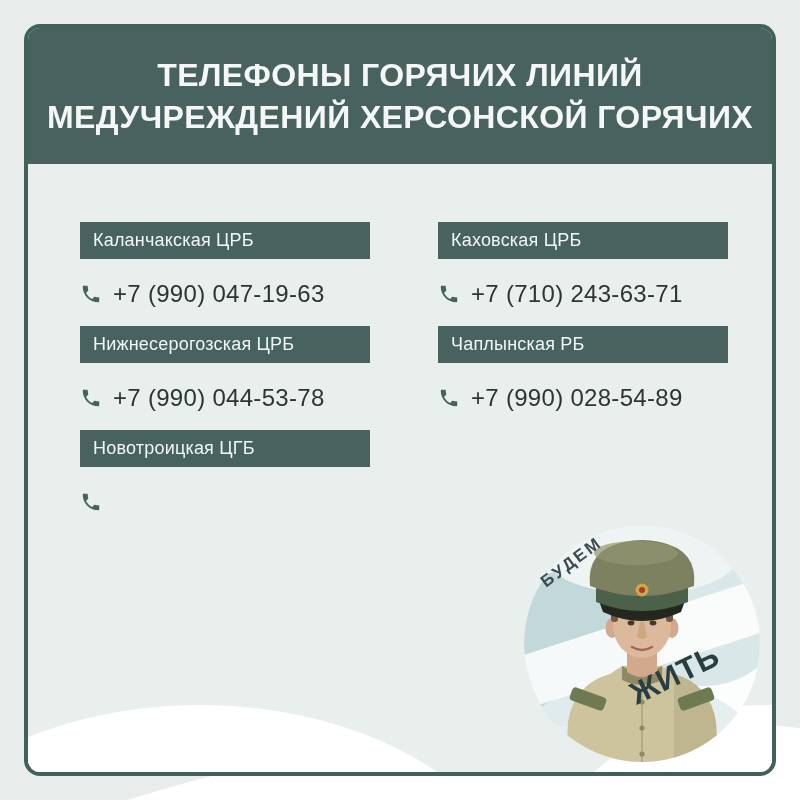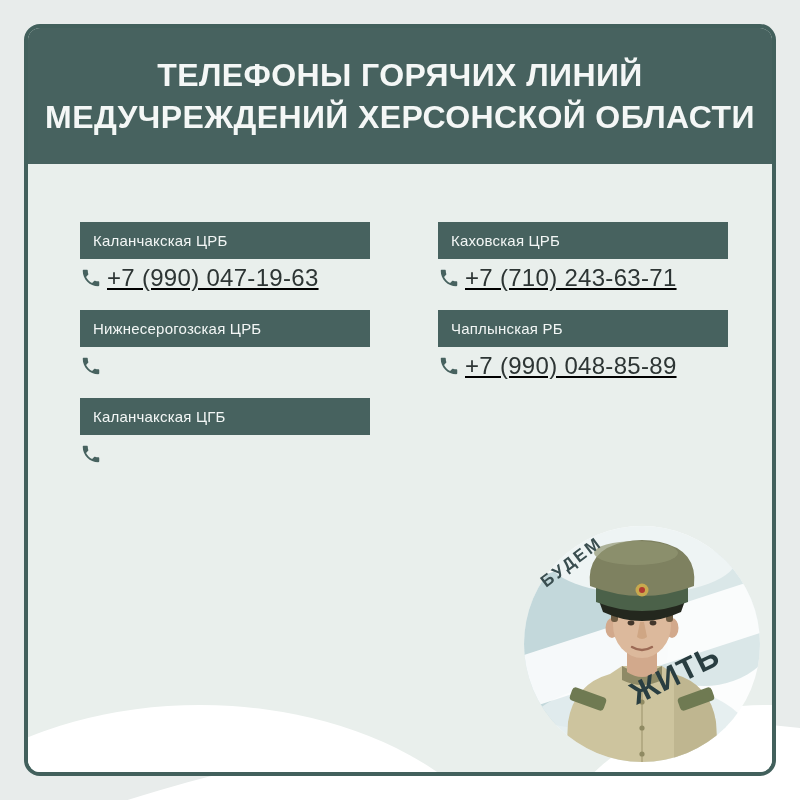--- a/index.html
+++ b/index.html
@@ -74,31 +74,30 @@
   .col-left{left:52px;}
   .col-right{left:410px;}
   .entry{margin-bottom:17px;}
   .entry-badge{
     background:var(--teal);
     color:#f2f6f5;
     width:100%;
     min-height:37px;
     display:flex;align-items:center;
     padding:6px 13px;
-    font-size:15px;
+    font-size:18px;
     font-weight:500;
     letter-spacing:0.2px;
     white-space:nowrap;
   }
   .entry-phone{
     display:flex;align-items:center;
-    gap:5px;
-    margin-top:4px;
+    gap:11px;
+    margin-top:20px;
     height:30px;
-    text-decoration:underline;
   }
   .entry-phone .phone-svg{width:22px;height:22px;flex:0 0 auto;}
   .entry-phone .phone-svg path{fill:var(--teal);}
   .entry-phone-text{
     color:var(--phone-text);
     font-size:24px;
     font-weight:500;
     letter-spacing:0.3px;
     white-space:nowrap;
   }
@@ -135,21 +134,21 @@
 <div class="page-wave-accent"></div>
 <div class="page-wave"></div>
 
 <div class="card">
 
   <div class="card-wave-left"></div>
   <div class="card-wave-right"></div>
 
   <div class="header">
     <div class="title-line">ТЕЛЕФОНЫ ГОРЯЧИХ ЛИНИЙ</div>
-    <div class="title-line">МЕДУЧРЕЖДЕНИЙ ХЕРСОНСКОЙ ОБЛАСТИ</div>
+    <div class="title-line">МЕДУЧРЕЖДЕНИЙ ХЕРСОНСКОЙ ГОРЯЧИХ</div>
   </div>
 
   <div class="col col-left" id="col-left">
   <div class="entry">
     <div class="entry-badge">
       <span class="entry-name">Каланчакская ЦРБ</span>
     </div>
     <div class="entry-phone">
       <svg class="phone-svg" viewBox="0 0 24 24">
         <path d="M6.62 10.79c1.44 2.83 3.76 5.14 6.59 6.59l2.2-2.2c.27-.27.67-.36 1.02-.24 1.12.37 2.33.57 3.57.57.55 0 1 .45 1 1V20c0 .55-.45 1-1 1-9.39 0-17-7.61-17-17 0-.55.45-1 1-1h3.5c.55 0 1 .45 1 1 0 1.25.2 2.45.57 3.57.11.35.03.74-.25 1.02l-2.2 2.2z"></path>
@@ -160,26 +159,27 @@
 
 
   <div class="entry">
     <div class="entry-badge">
       <span class="entry-name">Нижнесерогозская ЦРБ</span>
     </div>
     <div class="entry-phone">
       <svg class="phone-svg" viewBox="0 0 24 24">
         <path d="M6.62 10.79c1.44 2.83 3.76 5.14 6.59 6.59l2.2-2.2c.27-.27.67-.36 1.02-.24 1.12.37 2.33.57 3.57.57.55 0 1 .45 1 1V20c0 .55-.45 1-1 1-9.39 0-17-7.61-17-17 0-.55.45-1 1-1h3.5c.55 0 1 .45 1 1 0 1.25.2 2.45.57 3.57.11.35.03.74-.25 1.02l-2.2 2.2z"></path>
       </svg>
-    </div>
-  </div>
-
-  <div class="entry">
-    <div class="entry-badge">
-      <span class="entry-name">Каланчакская ЦГБ</span>
+      <span class="entry-phone-text">+7 (990) 044-53-78</span>
+    </div>
+  </div>
+
+  <div class="entry">
+    <div class="entry-badge">
+      <span class="entry-name">Новотроицкая ЦГБ</span>
     </div>
     <div class="entry-phone">
       <svg class="phone-svg" viewBox="0 0 24 24">
         <path d="M6.62 10.79c1.44 2.83 3.76 5.14 6.59 6.59l2.2-2.2c.27-.27.67-.36 1.02-.24 1.12.37 2.33.57 3.57.57.55 0 1 .45 1 1V20c0 .55-.45 1-1 1-9.39 0-17-7.61-17-17 0-.55.45-1 1-1h3.5c.55 0 1 .45 1 1 0 1.25.2 2.45.57 3.57.11.35.03.74-.25 1.02l-2.2 2.2z"></path>
       </svg>
     </div>
   </div>
 </div>
   <div class="col col-right" id="col-right">
 
@@ -196,21 +196,21 @@
   </div>
 
   <div class="entry">
     <div class="entry-badge">
       <span class="entry-name">Чаплынская РБ</span>
     </div>
     <div class="entry-phone">
       <svg class="phone-svg" viewBox="0 0 24 24">
         <path d="M6.62 10.79c1.44 2.83 3.76 5.14 6.59 6.59l2.2-2.2c.27-.27.67-.36 1.02-.24 1.12.37 2.33.57 3.57.57.55 0 1 .45 1 1V20c0 .55-.45 1-1 1-9.39 0-17-7.61-17-17 0-.55.45-1 1-1h3.5c.55 0 1 .45 1 1 0 1.25.2 2.45.57 3.57.11.35.03.74-.25 1.02l-2.2 2.2z"></path>
       </svg>
-      <span class="entry-phone-text">+7 (990) 048-85-89</span>
+      <span class="entry-phone-text">+7 (990) 028-54-89</span>
     </div>
   </div>
 </div>
 
   <div class="emblem">
     <svg viewBox="0 0 236 236">
       <defs>
         <clipPath id="cclip">
             <circle cx="118" cy="118" r="118"></circle>
           </clipPath>

